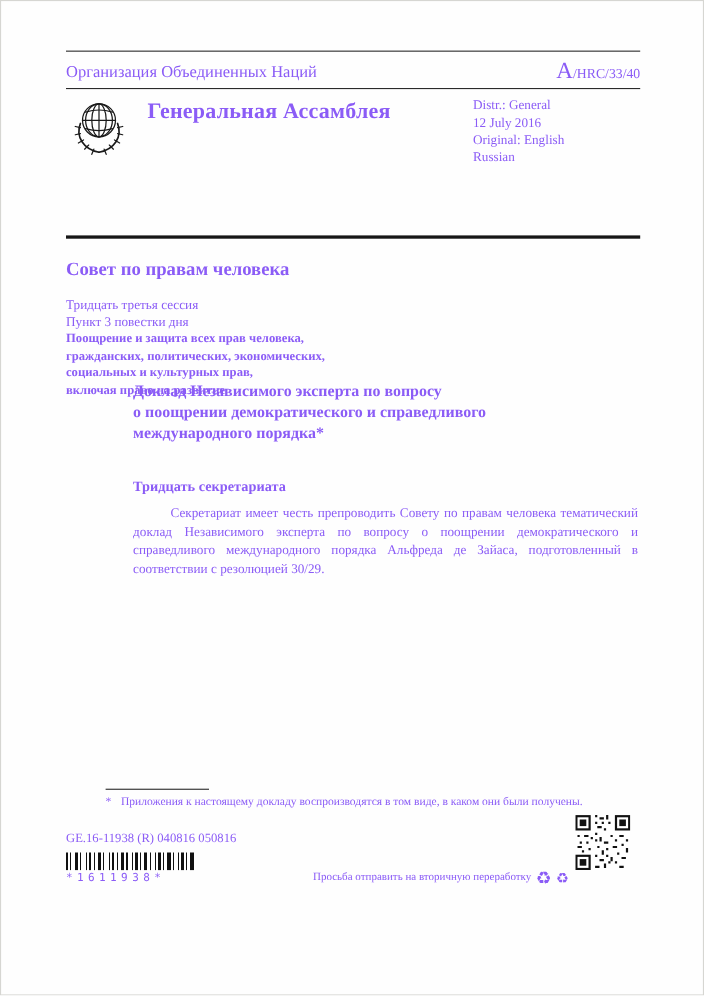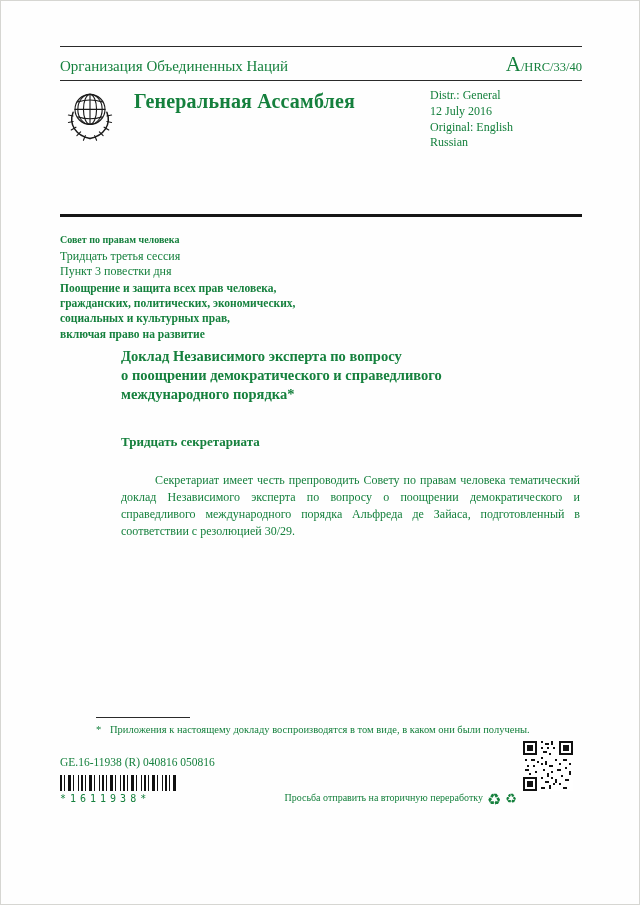--- a/index.html
+++ b/index.html
@@ -5,21 +5,21 @@
   html, body { margin: 0; padding: 0; background: #ffffff; }
   .page {
     position: relative;
     width: 640px;
     height: 905px;
     margin: 0 auto;
     background: #fefefe;
     border: 1px solid #d6d6d2;
     box-sizing: border-box;
     font-family: "Liberation Serif", "DejaVu Serif", serif;
-    color: #15803d;
+    color: #8b5cf6;
     overflow: hidden;
   }
   .rule { position: absolute; left: 59px; right: 57px; border-top: 1px solid #2a2a2a; }
   .rule-top { top: 45px; }
   .rule-mid { top: 79px; }
   .rule-thick { position: absolute; left: 59px; right: 57px; top: 213px; height: 3px; background: #161616; }
 
   .header-row {
     position: absolute; left: 59px; right: 57px; top: 47px; height: 30px;
     display: flex; justify-content: space-between; align-items: flex-end;
@@ -29,27 +29,27 @@
   .doc-symbol { font-size: 12.5px; white-space: nowrap; }
   .doc-symbol .big-a { font-size: 21px; line-height: 1; }
 
   .masthead { position: absolute; left: 59px; right: 57px; top: 84px; display: flex; align-items: flex-start; }
   .emblem { width: 60px; height: 60px; flex: 0 0 60px; }
   .emblem svg { width: 100%; height: 100%; }
   .assembly-title { font-size: 20px; font-weight: bold; margin: 5px 0 0 14px; letter-spacing: 0.2px; }
   .distr-block { margin-left: auto; width: 152px; font-size: 12px; line-height: 1.32; padding-top: 3px; }
 
   .session { position: absolute; left: 59px; top: 233px; width: 330px; font-size: 12px; line-height: 1.28; }
-  .council { font-weight: bold; font-size: 10px; margin-bottom: 2px; }
+  .council { font-weight: bold; font-size: 17px; margin-bottom: 14px; }
   .agenda { font-weight: bold; font-size: 11.5px; white-space: pre-line; margin-top: 1px; line-height: 1.34; }
 
   .main { position: absolute; left: 120px; right: 59px; top: 346px; }
   .doc-title { font-weight: bold; font-size: 14.5px; line-height: 1.32; white-space: pre-line; }
   .doc-subtitle { font-weight: bold; font-size: 13px; margin-top: 30px; }
-  .doc-paragraph { font-size: 12px; margin-top: 22px; text-align: justify; text-indent: 34px; line-height: 1.42; }
+  .doc-paragraph { font-size: 12px; margin-top: 8px; text-align: justify; text-indent: 34px; line-height: 1.42; }
 
   .footnote-rule { position: absolute; left: 95px; top: 716px; width: 94px; border-top: 1px solid #2a2a2a; }
   .footnote { position: absolute; left: 95px; top: 722px; width: 462px; font-size: 10.5px; line-height: 1.38; display: flex; }
   .fn-marker { flex: 0 0 14px; }
 
   .ge-number { position: absolute; left: 59px; top: 755px; font-size: 11.5px; }
 
   .barcode-block { position: absolute; left: 59px; top: 774px; width: 120px; }
   .bars {
     height: 16px; width: 118px;

